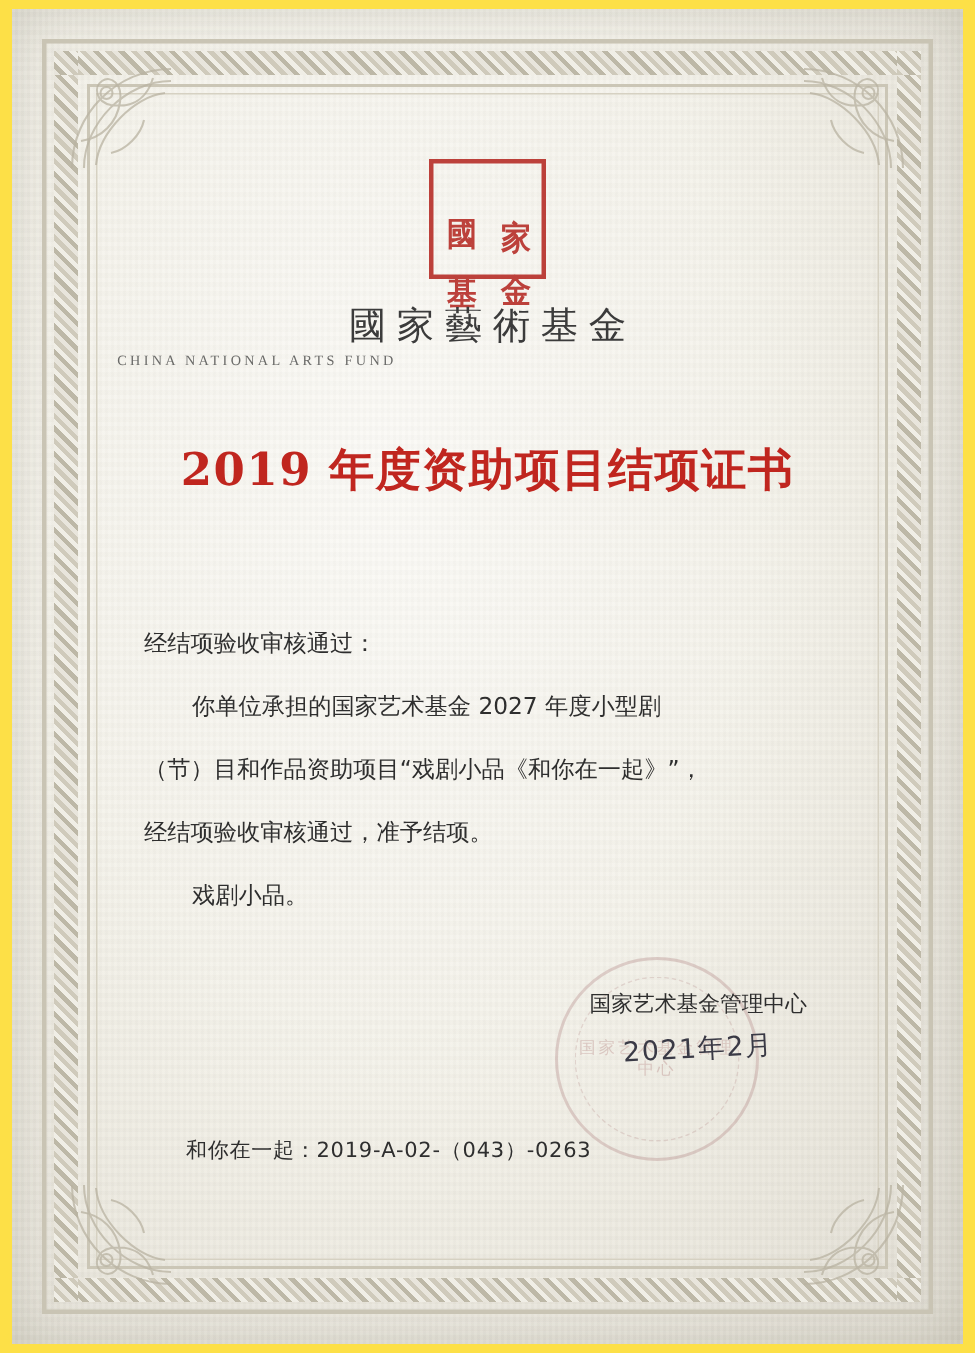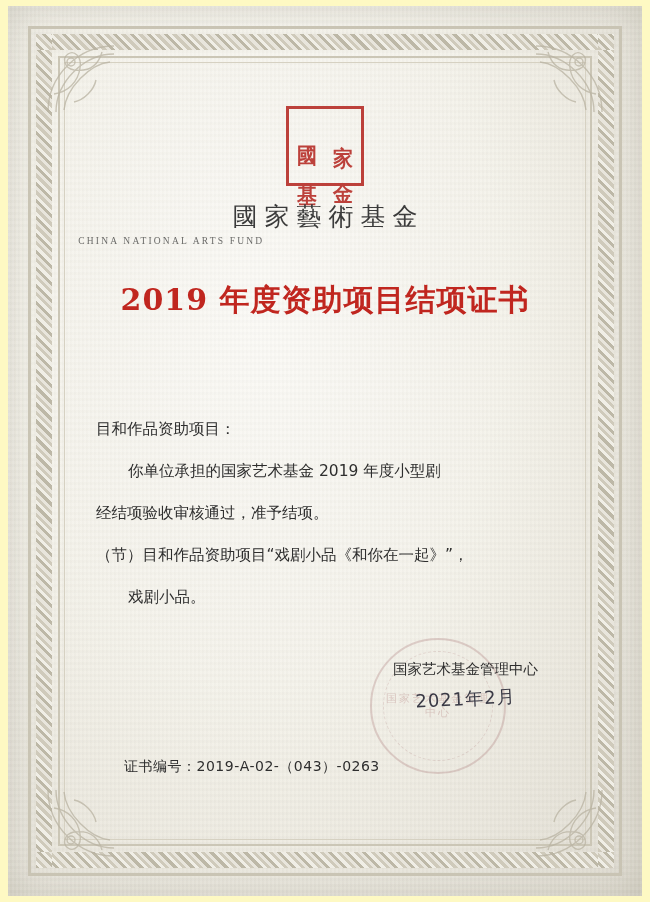--- a/index.html
+++ b/index.html
@@ -11,21 +11,21 @@
     width: 650px;
     height: 902px;
     overflow: hidden;
     font-family: "Liberation Serif", serif;
   }
 
   .page {
     position: relative;
     width: 650px;
     height: 902px;
-    background: #fef9c3;
+    background: #fde047;
     overflow: hidden;
   }
 
   
   .paper {
     position: absolute;
     left: 8px;
     top: 6px;
     width: 634px;
     height: 890px;
@@ -156,21 +156,21 @@
     text-align: left;
     font-family: "Liberation Serif", serif;
     font-size: 9.5px;
     letter-spacing: 2.2px;
     color: #6a6a68;
     text-indent: 2.2px;
   }
 
   .title {
     position: absolute;
-    top: 202px;
+    top: 215px;
     width: 100%;
     text-align: center;
     font-family: "DejaVu Serif", serif;
     font-weight: bold;
     font-size: 30px;
     letter-spacing: 1px;
     color: #c0261f;
   }
 
   .body {
@@ -315,34 +315,34 @@
       <span>基</span>
       <span>金</span>
     </div>
 
     <div class="org-cn">國家藝術基金</div>
     <div class="org-en">CHINA NATIONAL ARTS FUND</div>
 
     <div class="title">2019 年度资助项目结项证书</div>
 
     <div class="body">
-      <p class="addressee">目和作品资助项目：</p>
-      <p class="indent">你单位承担的国家艺术基金 2019 年度小型剧</p>
+      <p class="addressee">经结项验收审核通过：</p>
+      <p class="indent">你单位承担的国家艺术基金 2027 年度小型剧</p>
+      <p>（节）目和作品资助项目“戏剧小品《和你在一起》”，</p>
       <p>经结项验收审核通过，准予结项。</p>
-      <p>（节）目和作品资助项目“戏剧小品《和你在一起》”，</p>
       <p class="indent">戏剧小品。</p>
     </div>
 
     <div class="stamp">
       <div class="stamp-inner">国家艺术基金管理中心</div>
     </div>
 
     <div class="signature">
       <div>国家艺术基金管理中心</div>
       <div class="sig-date">2021年2月</div>
     </div>
 
     <div class="cert-no">
-      <span>证书编号：</span><span>2019-A-02-（043）-0263</span>
+      <span>和你在一起：</span><span>2019-A-02-（043）-0263</span>
     </div>
 
   </div>
 </div>
 
 </body></html>

